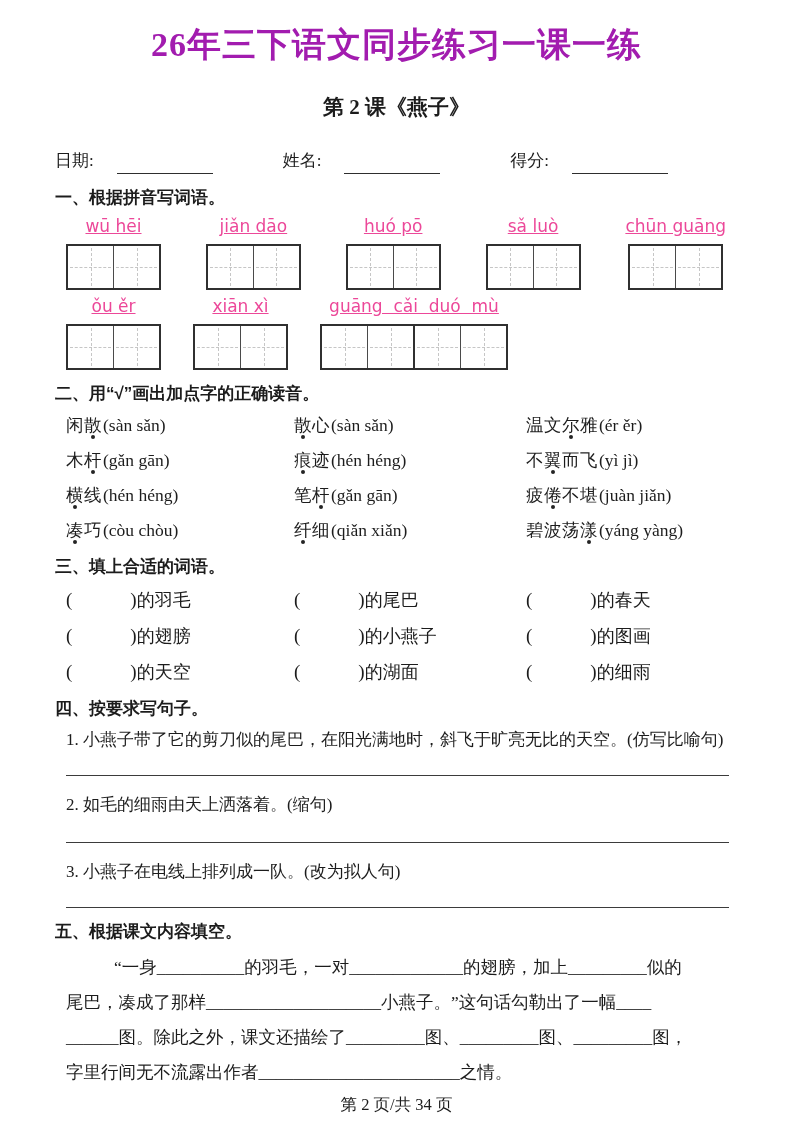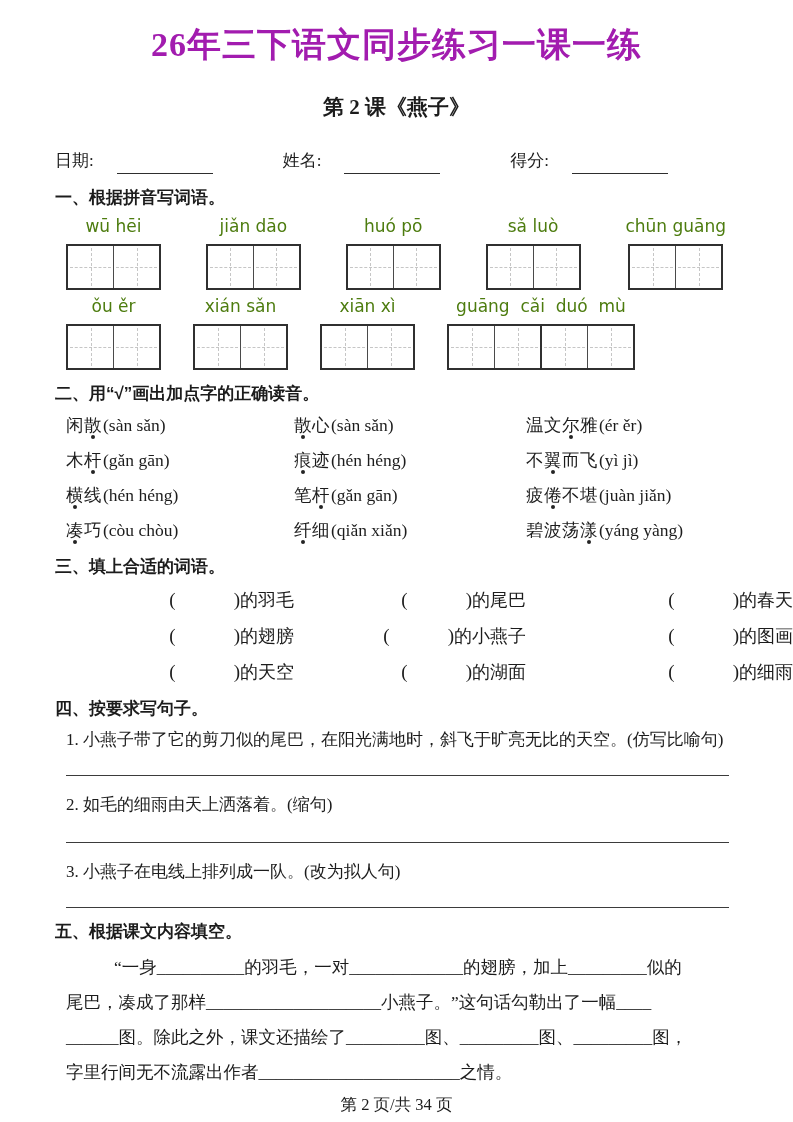--- a/index.html
+++ b/index.html
@@ -18,38 +18,38 @@
   .sec-heading{
     margin:12px 0 0 55px;font-family:"Liberation Sans","DejaVu Sans",sans-serif;
     font-weight:700;font-size:17px;line-height:24px;
   }
   .py-row{display:flex;margin-left:66px;margin-right:67px;}
   .py-row.r1{margin-top:4px;justify-content:space-between;}
   .py-row.r2{margin-top:4px;gap:32px;}
   .py-unit{display:flex;flex-direction:column;align-items:center;}
   .py-label{
     font-family:"DejaVu Sans","Liberation Sans",sans-serif;font-size:17px;line-height:24px;
-    white-space:pre;margin-bottom:6px;color:#4d7c0f;
+    white-space:pre;margin-bottom:6px;color:#ec4899;text-decoration:underline;
   }
   .tzbox{display:flex;border:2px solid #303030;background:#fff;}
   .tzcell{position:relative;width:45px;height:42px;border-right:1px solid #4a4a4a;}
   .tzcell:last-child{border-right:none;}
   .tzcell.no-div{border-right:none;}
   .tzcell.cell-thick{border-left:2px solid #303030;}
   .tzcell::before{content:"";position:absolute;left:50%;top:2px;bottom:2px;border-left:1px dashed #c6c6c6;}
   .tzcell::after{content:"";position:absolute;top:50%;left:2px;right:2px;border-top:1px dashed #c6c6c6;}
   .w2-grid{margin:6px 0 0 66px;display:grid;grid-template-columns:228px 232px auto;row-gap:9px;
     font-size:17.5px;line-height:26px;}
   .w2-word{letter-spacing:0.5px;}
   .dotted{position:relative;}
   .dotted::after{content:"";position:absolute;left:50%;transform:translateX(-50%);bottom:-4px;
     width:4px;height:4px;border-radius:50%;background:#242424;}
   .w2-opts{margin-left:1px;}
   .w3-grid{margin:8px 0 0 66px;display:grid;grid-template-columns:228px 232px auto;row-gap:10px;
-    font-size:18px;line-height:26px;text-align:right;}
+    font-size:18px;line-height:26px;}
   .paren{font-size:19px;}
   .gap3{display:inline-block;width:58px;}
   .s4-item{margin:6px 66px 0 66px;font-size:17px;line-height:26px;}
   .s4-item.later{margin-top:16px;}
   .answer-line{margin:22px 64px 0 66px;border-top:1px solid #3b3b3b;height:0;}
   .answer-line.l2{margin-top:24px;}
   .s5-para{margin:6px 60px 0 66px;font-size:17.5px;line-height:35px;}
   .s5-line{white-space:nowrap;}
   .s5-line.indent{text-indent:48px;}
   .page-footer{margin-top:2px;text-align:center;font-size:16.5px;line-height:26px;}
@@ -119,27 +119,20 @@
 
   <div class="py-row r2">
     <div class="py-unit">
       <div class="py-label">ǒu ěr</div>
       <div class="tzbox">
           <div class="tzcell"></div>
           <div class="tzcell"></div>
         </div>
     </div>
     <div class="py-unit">
-      <div class="py-label">xián sǎn</div>
-      <div class="tzbox">
-          <div class="tzcell"></div>
-          <div class="tzcell"></div>
-        </div>
-    </div>
-    <div class="py-unit">
       <div class="py-label">xiān xì</div>
       <div class="tzbox">
           <div class="tzcell"></div>
           <div class="tzcell"></div>
         </div>
     </div>
     <div class="py-unit">
       <div class="py-label">guāng  cǎi  duó  mù</div>
       <div class="tzbox">
           <div class="tzcell"></div>

